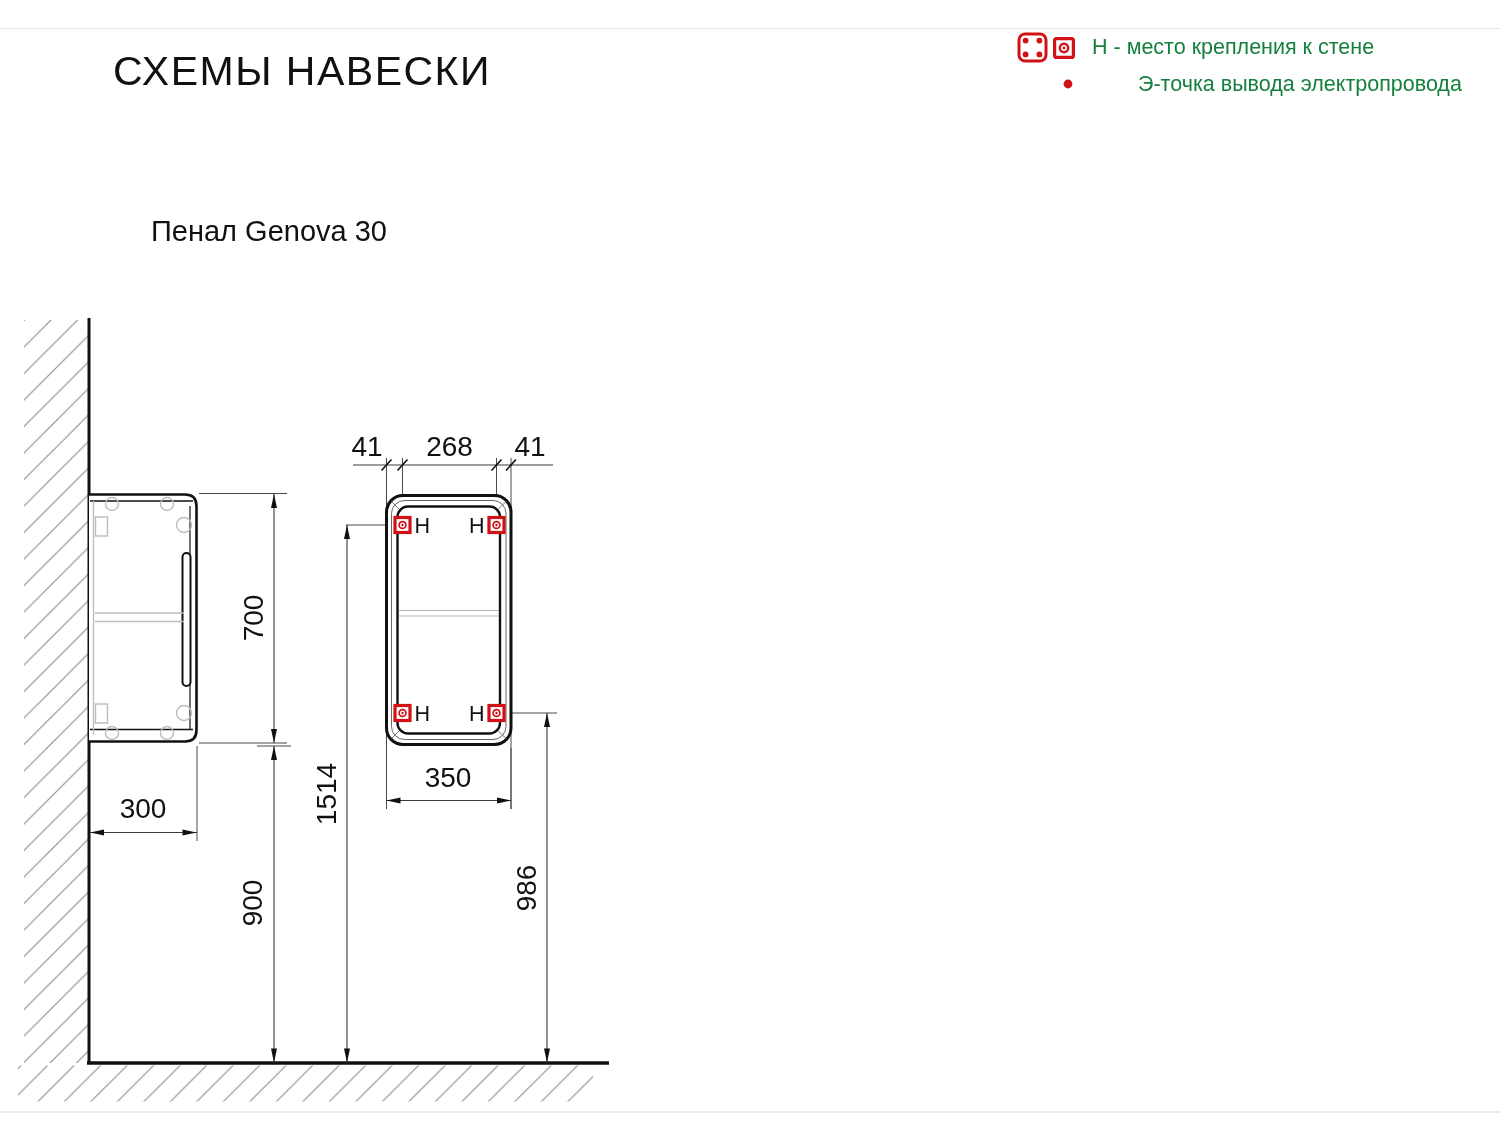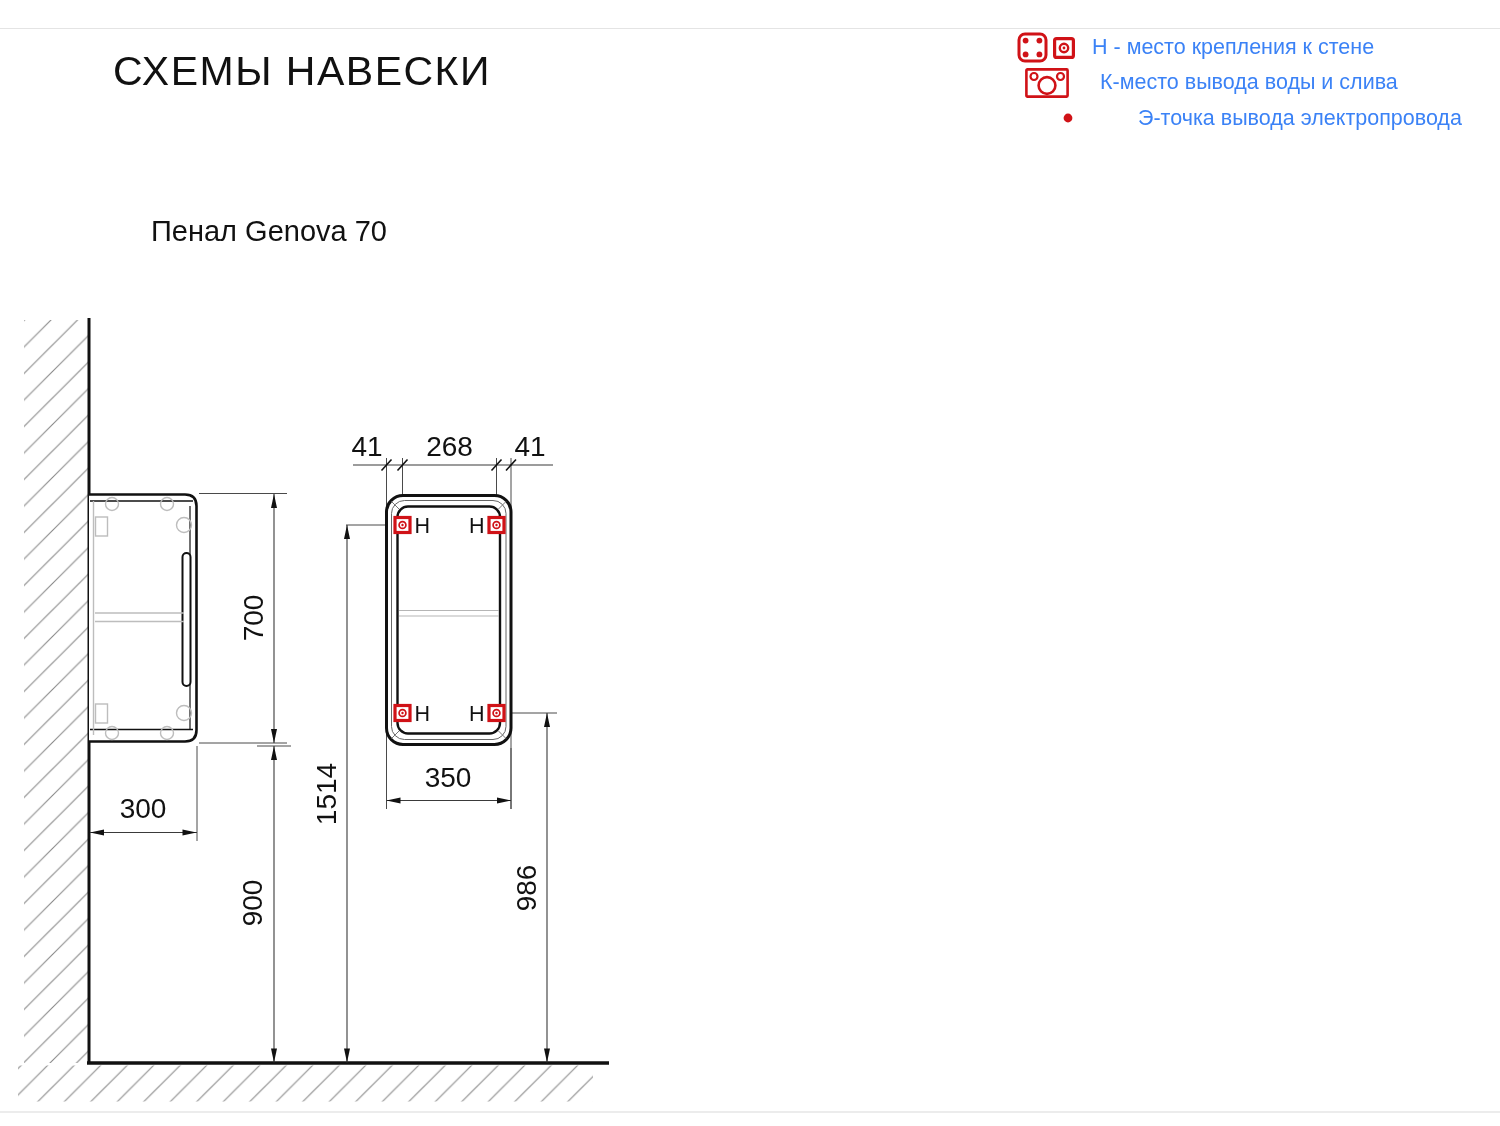--- a/index.html
+++ b/index.html
@@ -19,21 +19,21 @@
   }
   .legend{position:absolute;left:1013px;top:31px;width:440px;}
   .legend-row{display:flex;align-items:center;}
   .legend-row.r1{height:33px;}
   .legend-row.r2{height:31px;margin-top:3px;}
   .legend-row.r3{height:22px;margin-top:9px;}
   .legend-iconcell{width:75px;display:flex;align-items:center;flex:none;}
   .legend-iconcell.c1{padding-left:4px;}
   .legend-iconcell.c2{padding-left:12px;}
   .legend-iconcell.c3{padding-left:50px;}
-  .legend-label{font-size:21.5px;color:#3b82f6;white-space:nowrap;}
+  .legend-label{font-size:21.5px;color:#15803d;white-space:nowrap;}
   .drawing{position:absolute;left:0;top:0;}
   .drawing text{font-family:"Liberation Sans",sans-serif;fill:#111;}
   .drawing text.dim{font-size:28px;}
   .drawing text.hlabel{font-size:21.5px;}
   .thin{stroke:#4a4a4a;stroke-width:1;fill:none;}
   .dimline{stroke:#3a3a3a;stroke-width:1.1;fill:none;}
   .arrow{fill:#111;stroke:none;}
   .heavy{stroke:#111;fill:none;}
   .gray{stroke:#bdbdbd;fill:none;stroke-width:1.4;}
 </style>
@@ -57,42 +57,31 @@
           <circle cx="22.4" cy="22.4" r="2.9" fill="#d01217"></circle>
         </svg>
         <svg width="22" height="22" viewBox="0 0 22 22">
           <rect x="1.6" y="1.6" width="18.8" height="18.8" rx="2" fill="none" stroke="#d01217" stroke-width="3.2"></rect>
           <circle cx="11" cy="11" r="4.2" fill="none" stroke="#d01217" stroke-width="2.4"></circle>
           <circle cx="11" cy="11" r="1.4" fill="#d01217"></circle>
         </svg>
       </span>
       <span class="legend-label">Н - место крепления к стене</span>
     </div>
-    <div class="legend-row r2">
-      <span class="legend-iconcell c2">
-        <svg width="44" height="30" viewBox="0 0 44 30">
-          <rect x="1.4" y="1.4" width="41.2" height="27.2" rx="1" fill="none" stroke="#d01217" stroke-width="2.6"></rect>
-          <circle cx="22" cy="17.5" r="8.4" fill="none" stroke="#d01217" stroke-width="2.6"></circle>
-          <circle cx="9" cy="8.5" r="3.5" fill="none" stroke="#d01217" stroke-width="2.2"></circle>
-          <circle cx="35.5" cy="8.5" r="3.5" fill="none" stroke="#d01217" stroke-width="2.2"></circle>
-        </svg>
-      </span>
-      <span class="legend-label">К-место вывода воды и слива</span>
-    </div>
     <div class="legend-row r3">
       <span class="legend-iconcell c3">
         <svg width="10" height="10" viewBox="0 0 10 10">
           <circle cx="5" cy="5" r="4.4" fill="#d01217"></circle>
         </svg>
       </span>
       <span class="legend-label">Э-точка вывода электропровода</span>
     </div>
   </div>
 
-  <h2 class="subtitle">Пенал Genova 70</h2>
+  <h2 class="subtitle">Пенал Genova 30</h2>
 
   <svg class="drawing" width="1500" height="1126" viewBox="0 0 1500 1126">
     <defs>
       <pattern id="hatch" patternUnits="userSpaceOnUse" width="26.5" height="26.5">
         <path d="M0 26.5 L26.5 0" stroke="#8a8a8a" stroke-width="1.1"></path>
         <path d="M-6.6 6.6 L6.6 -6.6" stroke="#8a8a8a" stroke-width="1.1"></path>
         <path d="M19.9 33.1 L33.1 19.9" stroke="#8a8a8a" stroke-width="1.1"></path>
       </pattern>
     </defs>
 

